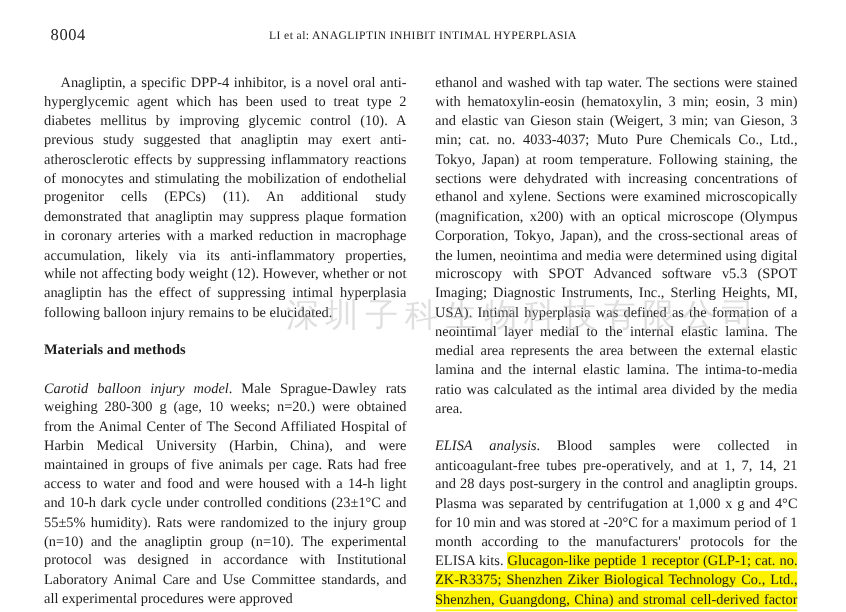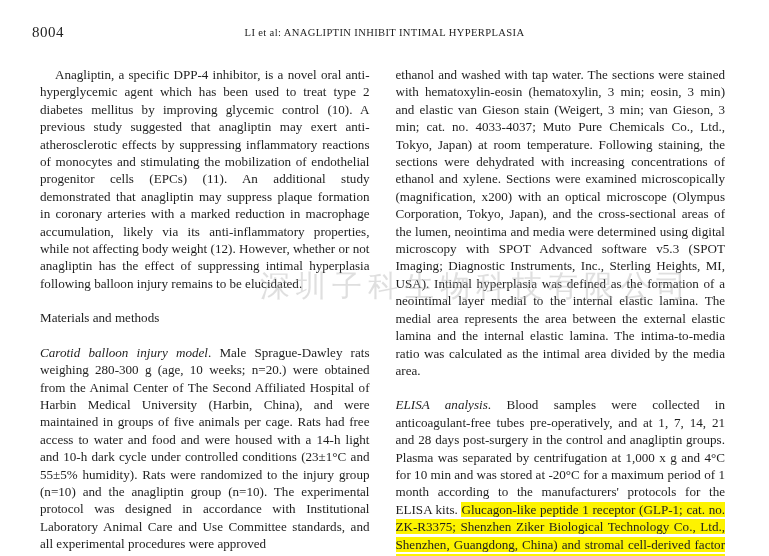--- a/index.html
+++ b/index.html
@@ -8,21 +8,21 @@
     width: 769px; height: 556px; overflow: hidden;
     background: #ffffff;
     font-family: "Liberation Serif", serif;
     color: var(--ink, #1e1e1e);
   }
   .page { position: relative; width: 769px; height: 556px; overflow: hidden; }
 
   
   .page-header { position: absolute; top: 24px; left: 0; right: 0; height: 20px; }
   .page-num {
-    position: absolute; left: 32px; top: 0;
+    position: absolute; left: 46px; top: 0;
     font-size: 15px; letter-spacing: 0.5px; text-align: right;
   }
   .running-head {
     position: absolute; left: 0; right: 0; top: 3px;
     text-align: center; font-size: 10.6px; letter-spacing: 0.35px;
     white-space: nowrap;
   }
   .running-head .etal { text-transform: none; }
 
   
@@ -41,21 +41,21 @@
   .col { width: 329.5px; overflow: hidden; }
   .col p {
     margin: 0; text-align: justify;
     font-size: 13.1px; line-height: 17.4px;
     hyphens: none;
   }
   .col p.indent { text-indent: 15px; }
   .col p.section-start { margin-top: 17px; }
   .col h2 {
     margin: 17px 0 17px 0;
-    font-size: 13.1px; line-height: 17.4px; font-weight: normal;
+    font-size: 13.1px; line-height: 17.4px; font-weight: bold;
   }
   .col .italic { font-style: italic; }
   .col .highlight { background: var(--hl, #fdf300); }
 </style>
 </head>
 <body>
 
 <div class="page">
 
   <header class="page-header">

